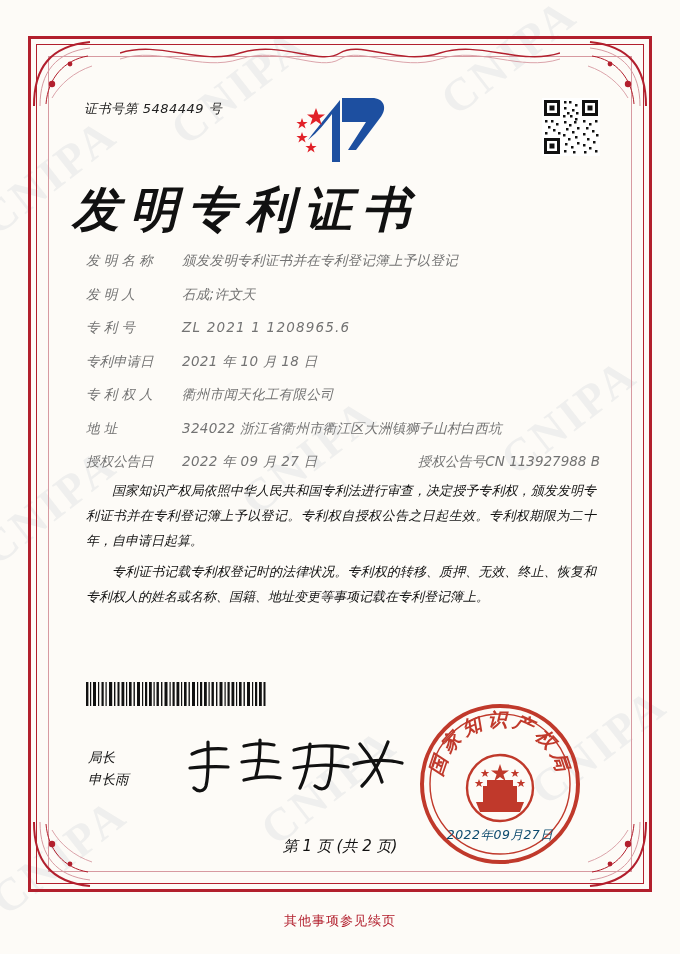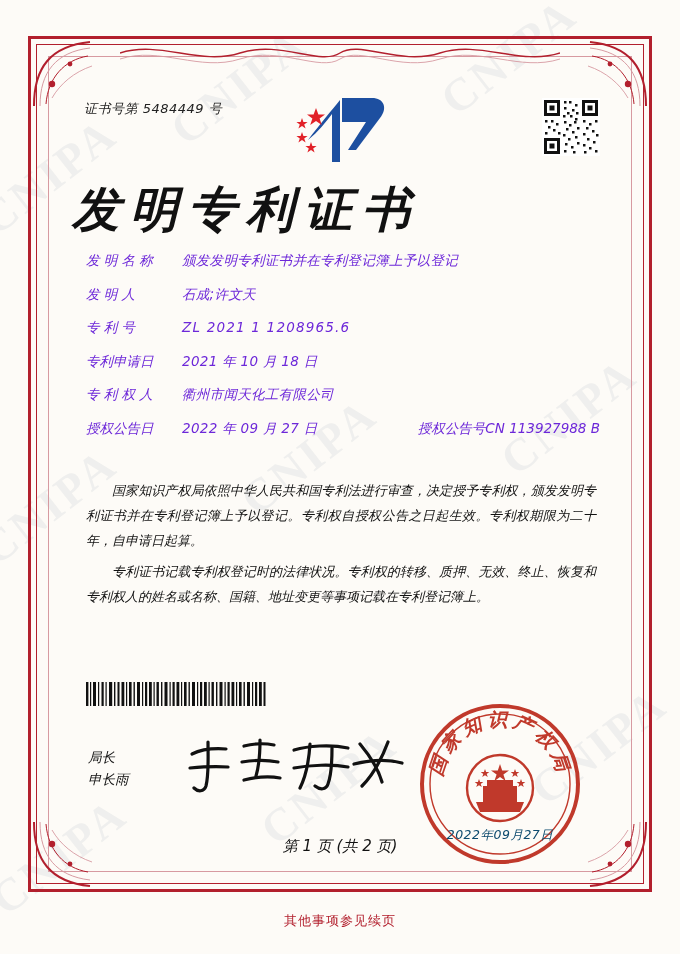--- a/index.html
+++ b/index.html
@@ -135,21 +135,21 @@
   .fields {
     position: absolute;
     left: 24px; right: 18px;
     top: 178px;
   }
   .field-row {
     display: flex;
     align-items: baseline;
     margin-bottom: 15.5px;
     font-size: 13.5px;
-    color: #6d28d9;
+    color: #737373;
   }
   .field-label {
     width: 96px;
     flex: 0 0 96px;
     letter-spacing: 0px;
     white-space: nowrap;
   }
   .field-label.spread {
     display: flex;
     justify-content: space-between;
@@ -422,20 +422,24 @@
       <div class="field-row">
         <div class="field-label">专利申请日</div>
         <div class="field-value">2021 年 10 月 18 日</div>
       </div>
 
       <div class="field-row">
         <div class="field-label spread">专 利 权 人</div>
         <div class="field-value">衢州市闻天化工有限公司</div>
       </div>
 
+      <div class="field-row">
+        <div class="field-label spread">地 址</div>
+        <div class="field-value">324022 浙江省衢州市衢江区大洲镇狮子山村白西坑</div>
+      </div>
 
       <div class="field-row">
         <div class="field-label">授权公告日</div>
         <div class="field-value">2022 年 09 月 27 日</div>
         <div class="field-sub-label">授权公告号</div>
         <div class="field-sub-value">CN 113927988 B</div>
       </div>
 
     </div>
 

